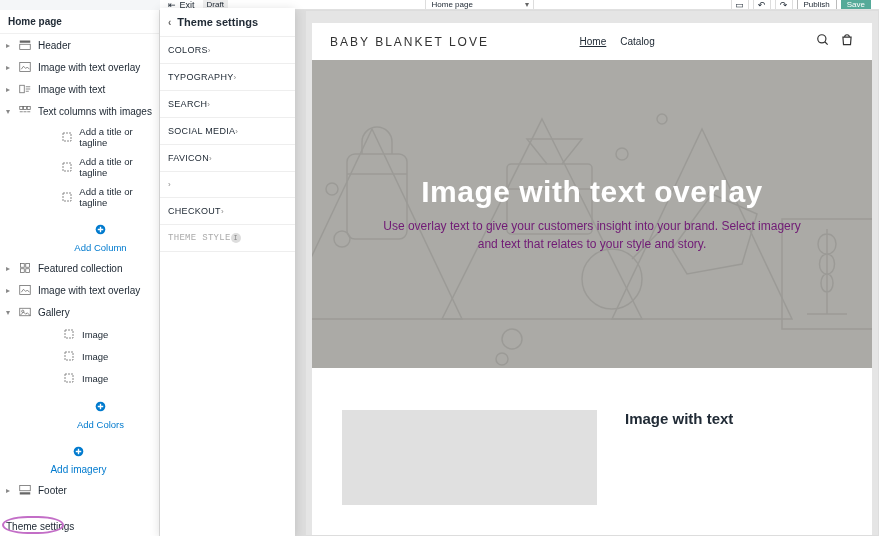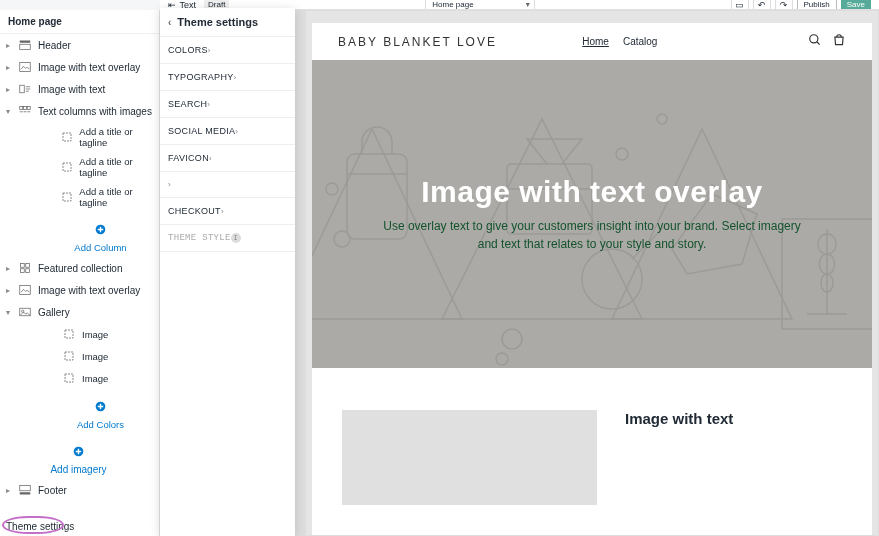--- a/index.html
+++ b/index.html
@@ -35,46 +35,46 @@
     .settings-header { display:flex; align-items:center; gap:6px; padding: 8px 8px; font-weight:600; font-size:11px; border-bottom:1px solid #eee;}
     .settings-header .back { font-size:10px; color:#666; cursor:pointer;}
     .settings-row { display:flex; align-items:center; justify-content:flex-start; padding: 8px 8px; font-size:9px; border-bottom:1px solid #eee; text-transform:uppercase; letter-spacing:.3px; cursor:pointer;}
     .settings-row .chev-r { font-size:8px; color:#888;}
     .settings-row.muted { color:#aaa;font-family:Liberation Mono, monospace;}
     .settings-row .info { width:10px; height:10px; border-radius:50%; background:#ddd; color:#888; font-size:7px; display:flex;align-items:center;justify-content:center;}
 
     
     .preview { position:absolute; top:10px; left:305px; right:0; bottom:0; background:#e5e5e5; overflow:hidden; border:1px solid #ddd;}
     .site-frame { position:absolute; top:12px; left:6px; right:6px; bottom:0; background:#fff;}
-    .site-header { display:flex; align-items:center; padding: 10px 26px; gap:20px;border-radius:8px;}
+    .site-header { display:flex; align-items:center; padding: 10px 18px; gap:20px;border-radius:8px;}
     .site-title { font-size:12px; letter-spacing:2px; font-weight:400; color:#333; flex:0 0 auto;}
     .site-nav { display:flex; gap:14px; font-size:10px; margin-left:auto; margin-right:auto;}
     .site-nav .nav-home { text-decoration:underline;}
     .site-icons { display:flex; gap:10px; font-size:12px; color:#333; margin-left:auto;}
 
     .hero { position:relative; background:#abaaa6; height:308px; overflow:hidden; display:flex; flex-direction:column; align-items:center; justify-content:center;}
     .hero .decoration { position:absolute; inset:0; opacity:.25;}
     .hero .decoration svg { width:100%; height:100%;}
     .hero h1 { color:#fff; font-size:30px; font-weight:600; z-index:1; text-align:center; letter-spacing:.5px;}
-    .hero p { color:#14532d; font-size:12px; z-index:1; max-width:420px; text-align:center; margin-top:8px; line-height:1.5;}
+    .hero p { color:#701a75; font-size:12px; z-index:1; max-width:420px; text-align:center; margin-top:8px; line-height:1.5;}
 
     .below-section { padding: 42px 30px 0 30px; display:flex; gap:28px;}
     .img-placeholder { width:255px; height:95px; background:#e0e0e0;}
     .below-section .below-text h2 { font-size:15px; font-weight:600;}
 
     
     .gutter { position:absolute; top:10px; left:295px; width:10px; bottom:0; background:#ddd;}
   </style>
 </head>
 <body>
 
 <div class="topbar">
   <div class="exit">
     <span>⇤</span>
-    <span>Text</span>
+    <span>Exit</span>
   </div>
   <div class="draft">Draft</div>
   <div class="page-select">Home page</div>
   <div class="right">
     <div class="icon-btn">▭</div>
     <div class="icon-btn">↶</div>
     <div class="icon-btn">↷</div>
     <div class="publish">Publish</div>
     <div class="save">Save</div>
   </div>

